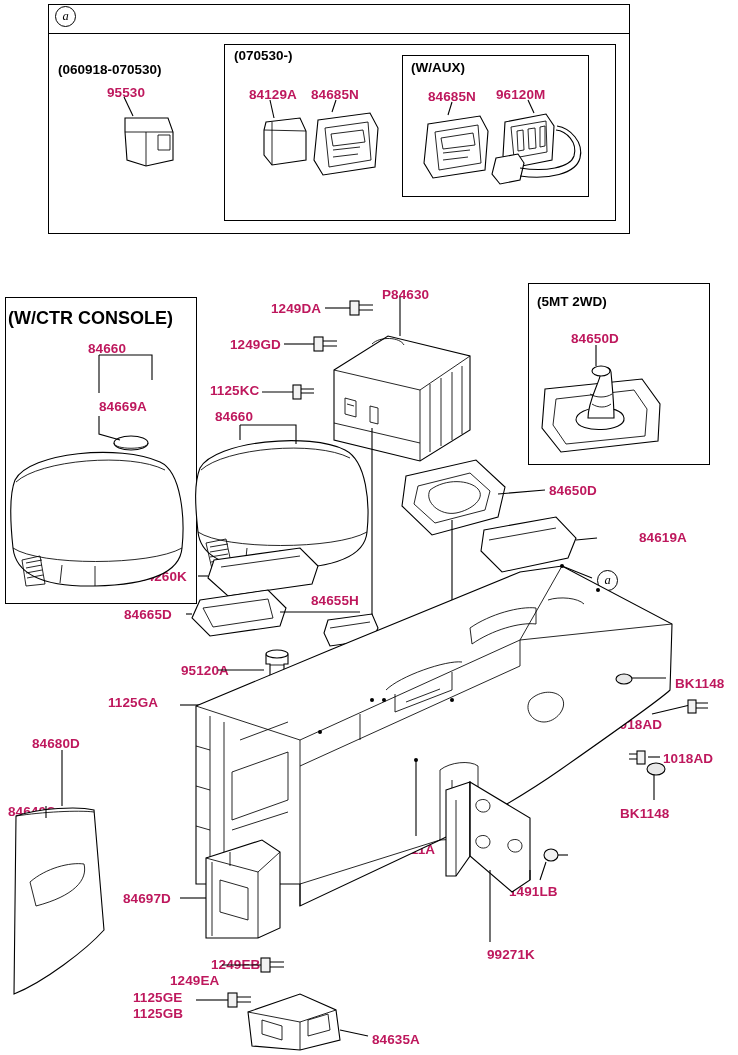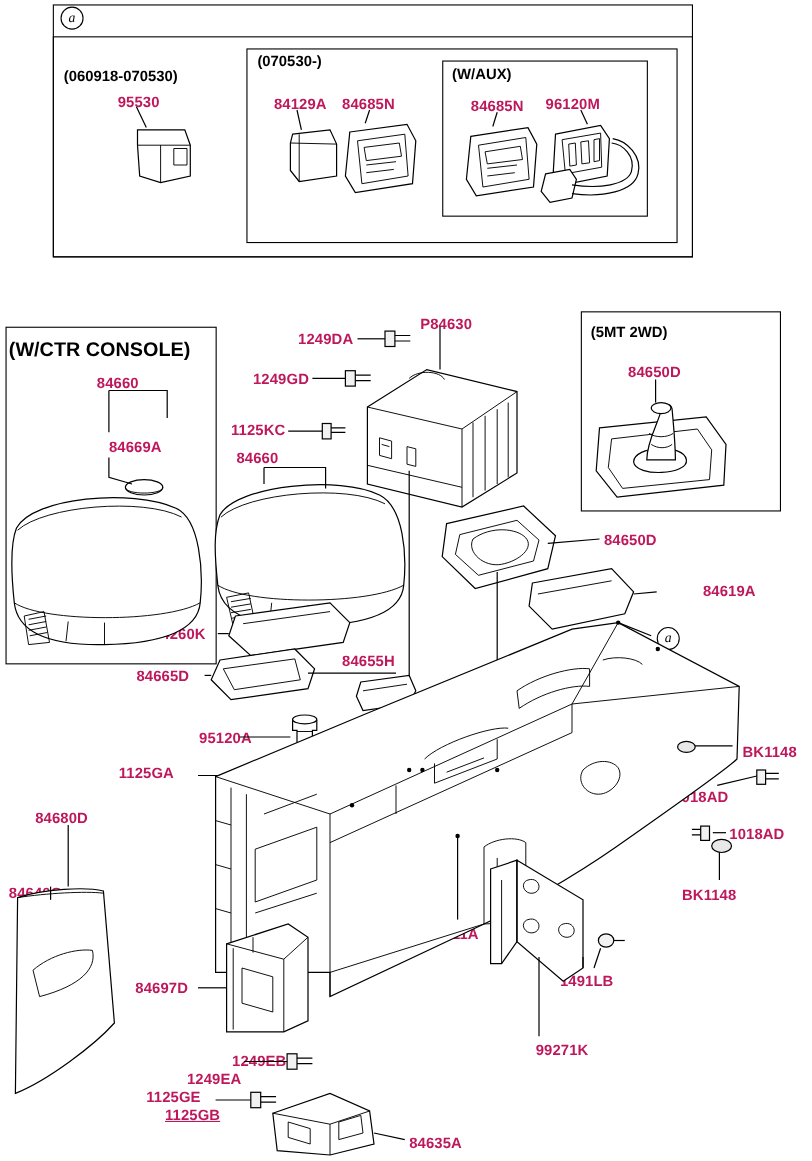--- a/index.html
+++ b/index.html
@@ -68,21 +68,21 @@
   <div class="lbl" style="left:620px;top:806px;">BK1148</div>
   <div class="lbl" style="left:32px;top:736px;">84680D</div>
   <div class="lbl" style="left:8px;top:804px;">84640C</div>
   <div class="lbl" style="left:388px;top:842px;">84611A</div>
   <div class="lbl" style="left:509px;top:884px;">1491LB</div>
   <div class="lbl" style="left:487px;top:947px;">99271K</div>
   <div class="lbl" style="left:123px;top:891px;text-align:right;">84697D</div>
   <div class="lbl" style="left:170px;top:957px;margin-left:41px;">1249EB</div>
   <div class="lbl" style="left:170px;top:973px;">1249EA</div>
   <div class="lbl" style="left:133px;top:990px;">1125GE</div>
-  <div class="lbl" style="left:150px;top:1006px;text-decoration:underline;">1125GB</div>
+  <div class="lbl" style="left:133px;top:1006px;">1125GB</div>
   <div class="lbl" style="left:372px;top:1032px;">84635A</div>
 
   <div class="circ" style="left:597px;top:570px;">
     <span>a</span>
   </div>
 
   <svg viewBox="0 0 738 1055" xmlns="http://www.w3.org/2000/svg">
 
     <g>
       <path class="fillw" d="M125,118 L168,118 L173,132 L173,160 L146,166 L127,160 L125,132 Z"></path>

